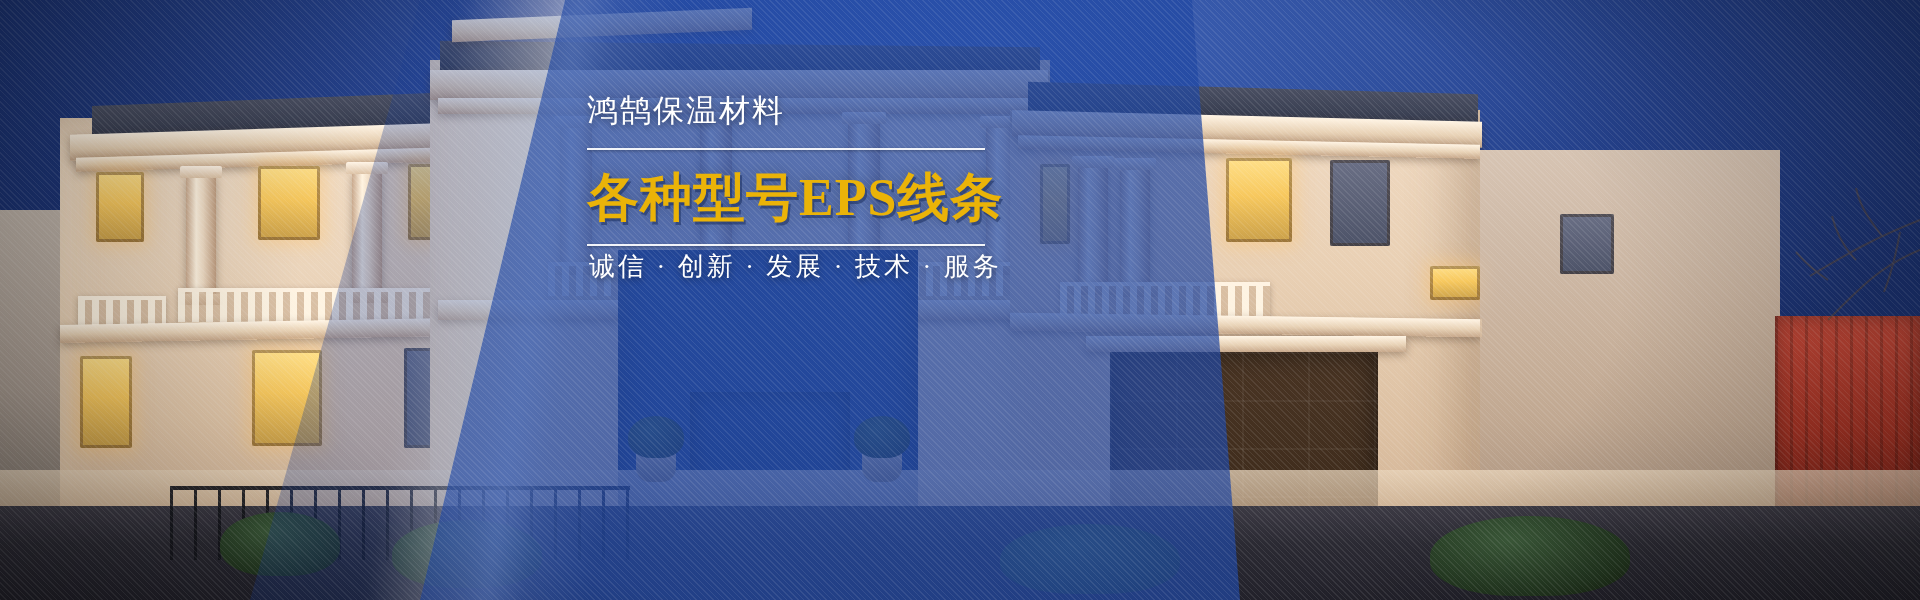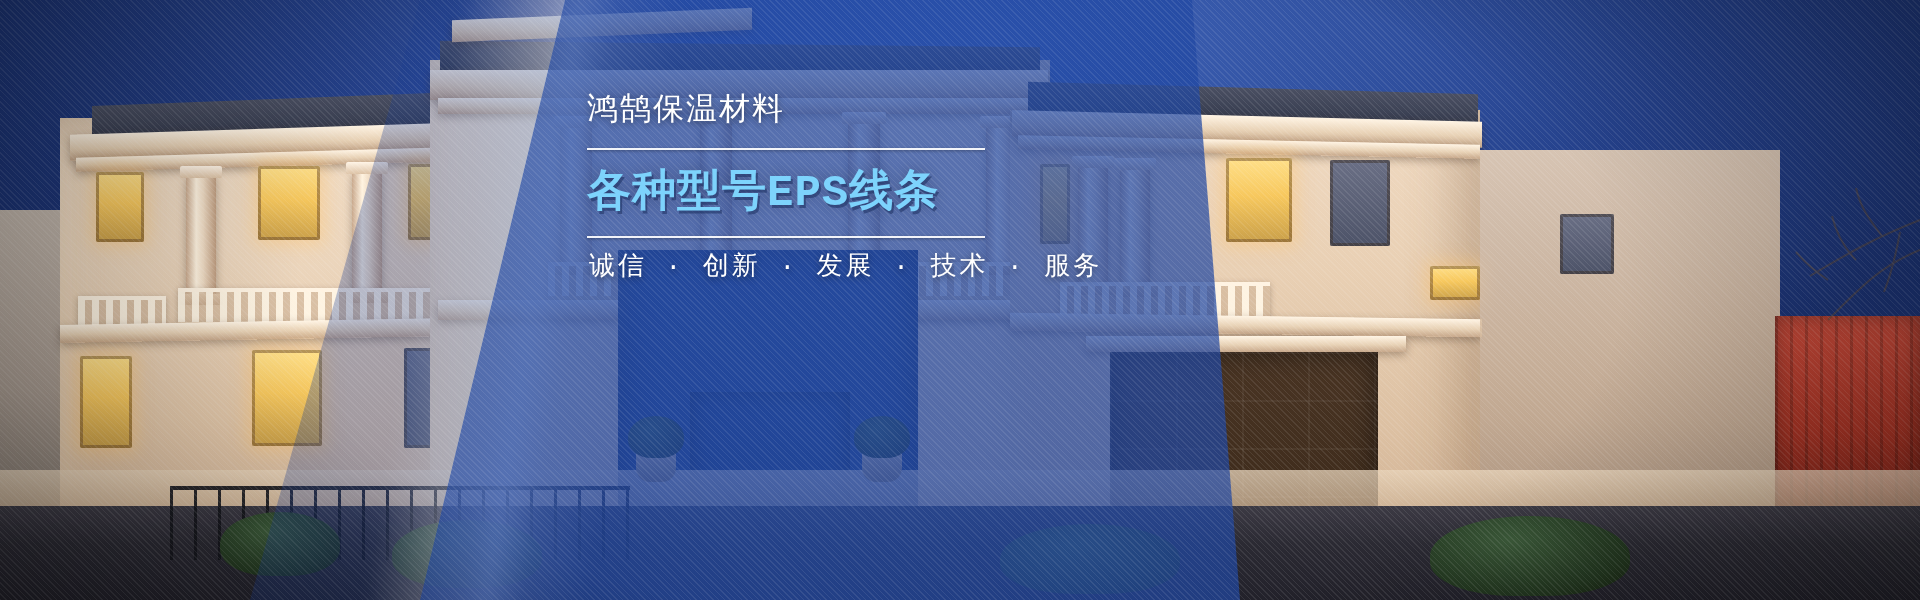--- a/index.html
+++ b/index.html
@@ -1,19 +1,19 @@
 <!DOCTYPE html>
 <html><head>
 <meta charset="utf-8">
 <title>Banner</title>
 <style>
   html,body{margin:0;padding:0;background:#000;}
   #stage{
     position:relative;width:1920px;height:600px;overflow:hidden;
-    font-family:Liberation Mono, monospace;
+    font-family:Liberation Serif, serif;
     background:#1a2f6b;
   }
   
   .layer{position:absolute;inset:0;}
   #sky{
     background:
       radial-gradient(ellipse 1100px 420px at 52% 6%, #3f63b8 0%, #2f4f9e 38%, #24408a 62%, #1b3272 100%),
       linear-gradient(180deg,#24428f 0%,#2a4a96 30%,#2b4a90 60%,#24407f 100%);
   }
   
@@ -125,28 +125,28 @@
   #vignette{position:absolute;inset:0;pointer-events:none;
     background:radial-gradient(ellipse 1200px 620px at 50% 48%, rgba(0,0,0,0) 55%, rgba(0,0,0,.38) 100%);}
   
   #textblock{position:absolute;left:565px;top:95px;width:660px;z-index:40;}
   #brand{color:#fff;font-size:31px;letter-spacing:2px;line-height:1;
     padding-left:22px;text-shadow:0 2px 6px rgba(0,0,0,.45);}
   .rule{height:2px;background:rgba(255,255,255,.92);margin:22px 0 0 22px;width:398px;
         box-shadow:0 1px 3px rgba(0,0,0,.35);}
   #rule-bottom{margin:18px 0 0 22px;width:398px;}
   .head{
-    color:#7dd3fc;font-size:44px;font-weight:bold;letter-spacing:1px;line-height:1.08;
+    color:#eab308;font-size:52px;font-weight:bold;letter-spacing:1px;line-height:1.08;
     padding-left:22px;white-space:nowrap;
     text-shadow:2px 3px 0 rgba(28,48,96,.55), 0 0 14px rgba(0,0,0,.22);
   }
   #head1{margin-top:20px;}
   #head2{margin-top:2px;}
   #tagline{color:#fff;font-size:26px;letter-spacing:3px;line-height:1;
-    padding-left:24px;margin-top:16px;text-shadow:0 2px 6px rgba(0,0,0,.45);}
+    padding-left:24px;margin-top:8px;text-shadow:0 2px 6px rgba(0,0,0,.45);}
 </style>
 </head>
 <body>
 
 <div id="stage">
 
   <div id="sky" class="layer"></div>
   <div id="glow" class="layer"></div>
 
   <div id="sidebldg"></div>

